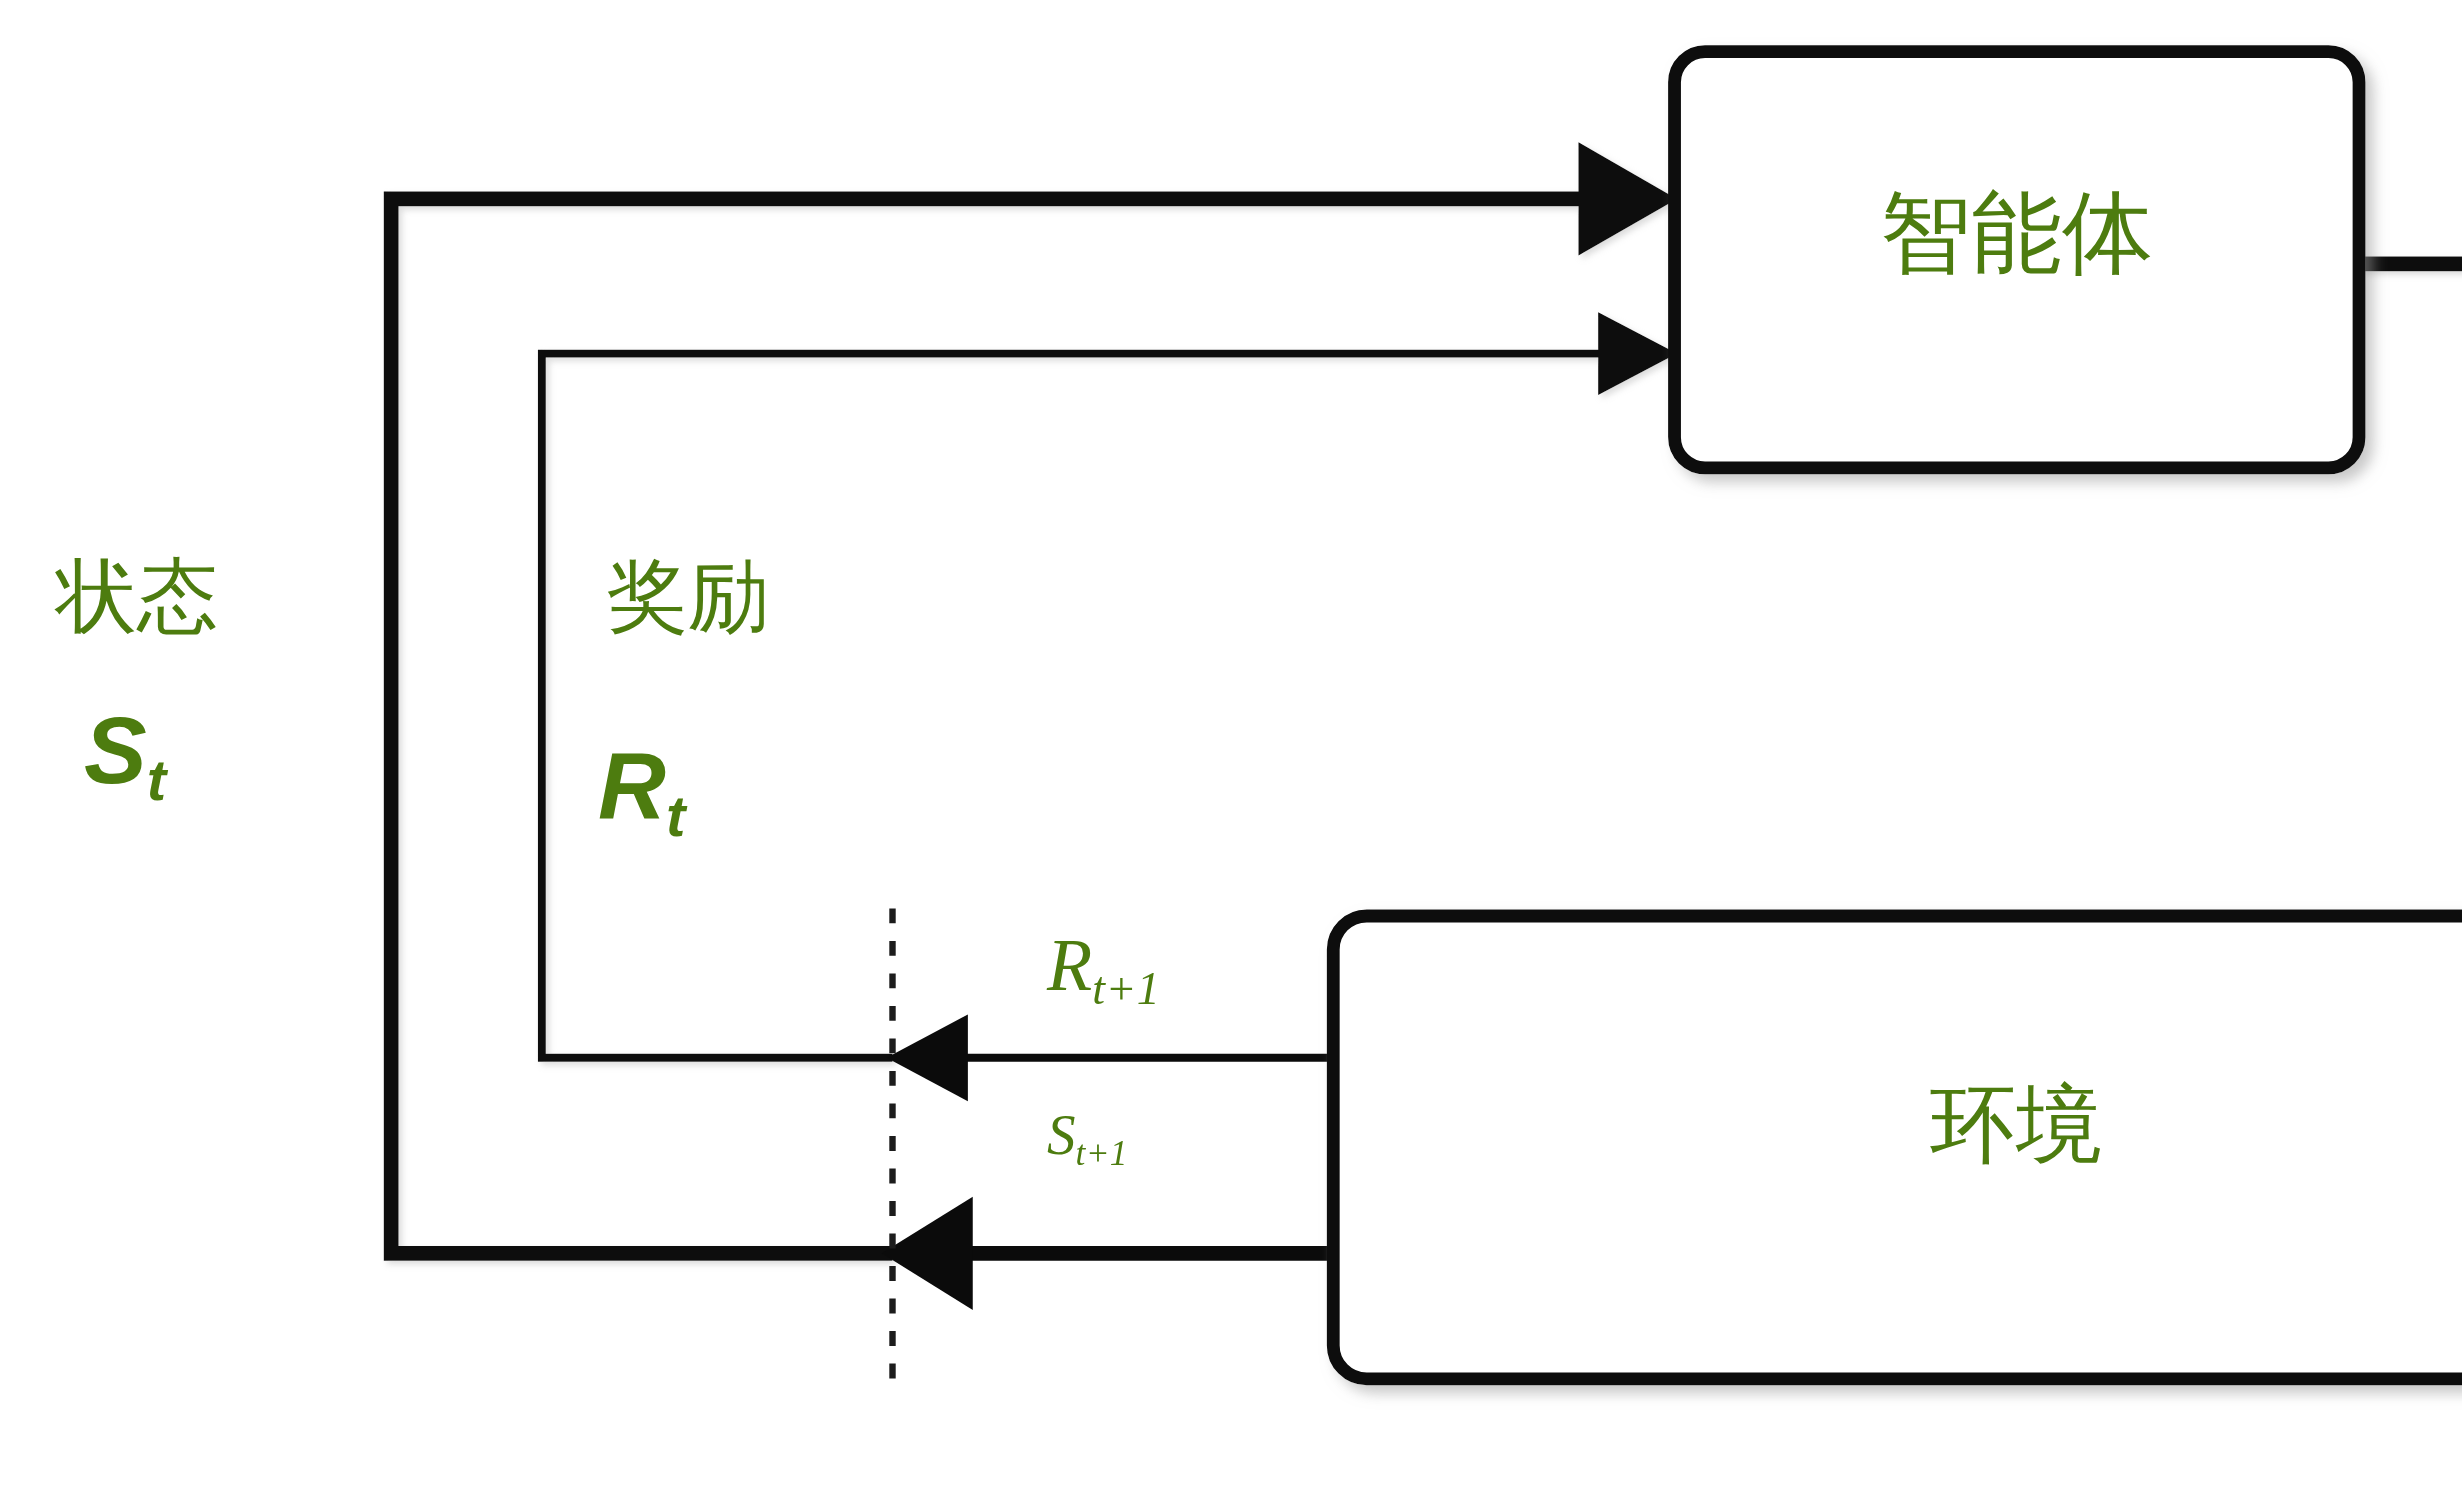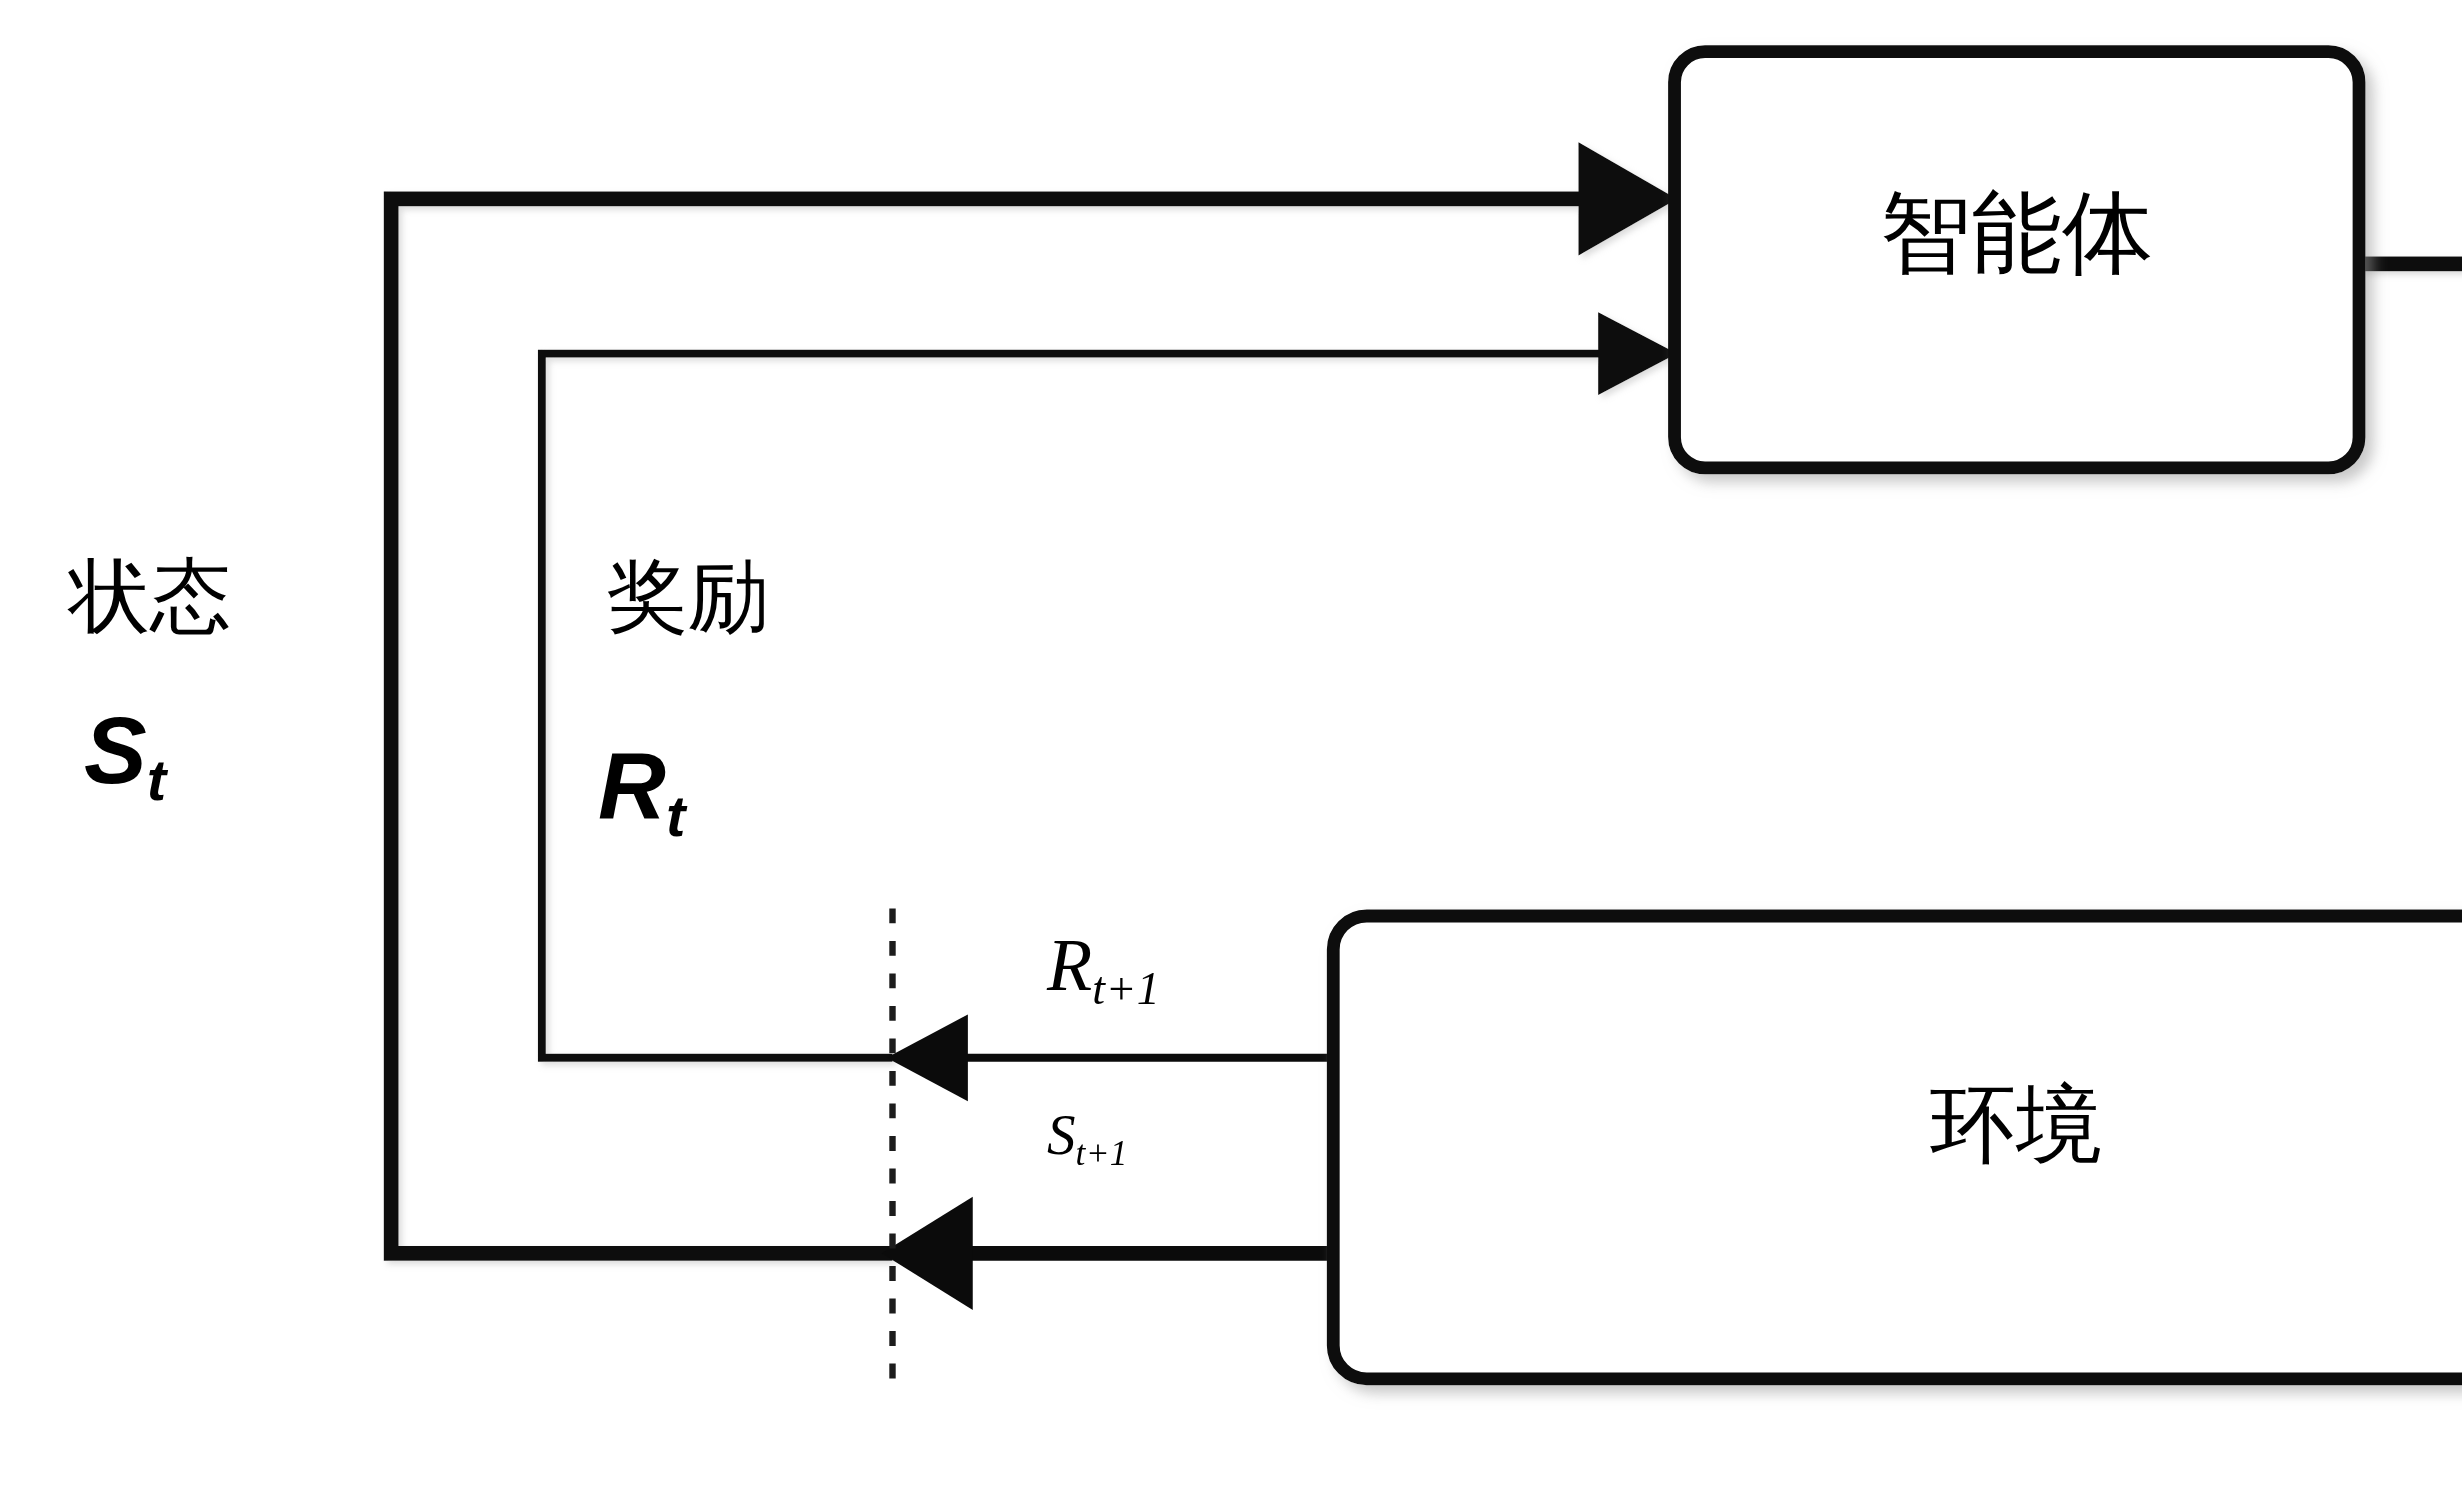--- a/index.html
+++ b/index.html
@@ -32,21 +32,21 @@
     width: 3940px;
     height: 1502px;
     display: block;
   }
 
   
   .txt {
     position: absolute;
     white-space: nowrap;
     line-height: 1;
-    color: #000000;
+    color: #4d7c0f;
   }
 
   .cjk {
     font-family: "DejaVu Sans", "Liberation Sans", sans-serif;
     font-weight: 400;
   }
 
   .mathv {
     font-family: Liberation Sans, sans-serif;
     font-style: italic;
@@ -76,21 +76,21 @@
   }
   #environment-box-label {
     left: 1333px;
     top: 1081px;
     width: 1366px;
     text-align: center;
     font-size: 86px;
   }
 
   
-  #state-label-cjk   { left: 69px;  top: 556px; font-size: 81px; }
+  #state-label-cjk   { left: 56px;  top: 556px; font-size: 81px; }
   #state-label-sym   { left: 84px;  top: 704px; font-size: 94px; }
   #reward-label-cjk  { left: 607px; top: 556px; font-size: 81px; }
   #reward-label-sym  { left: 598px; top: 740px; font-size: 94px; }
 
   
   #reward-next-label { left: 1047px; top: 928px; font-size: 74px; }
   #state-next-label  { left: 1047px; top: 1106px; font-size: 57px; }
 
   
   #figure-caption {

